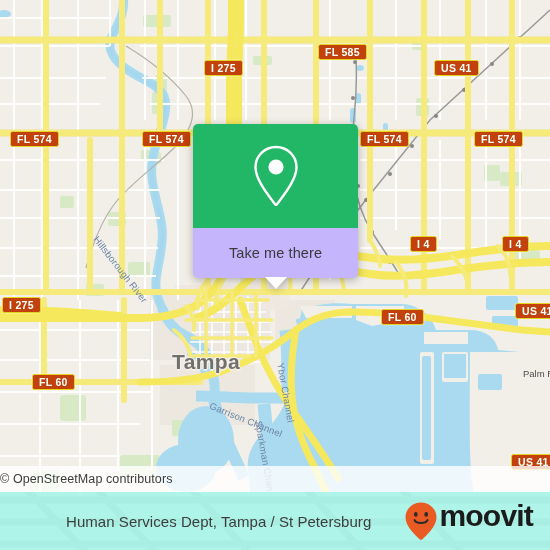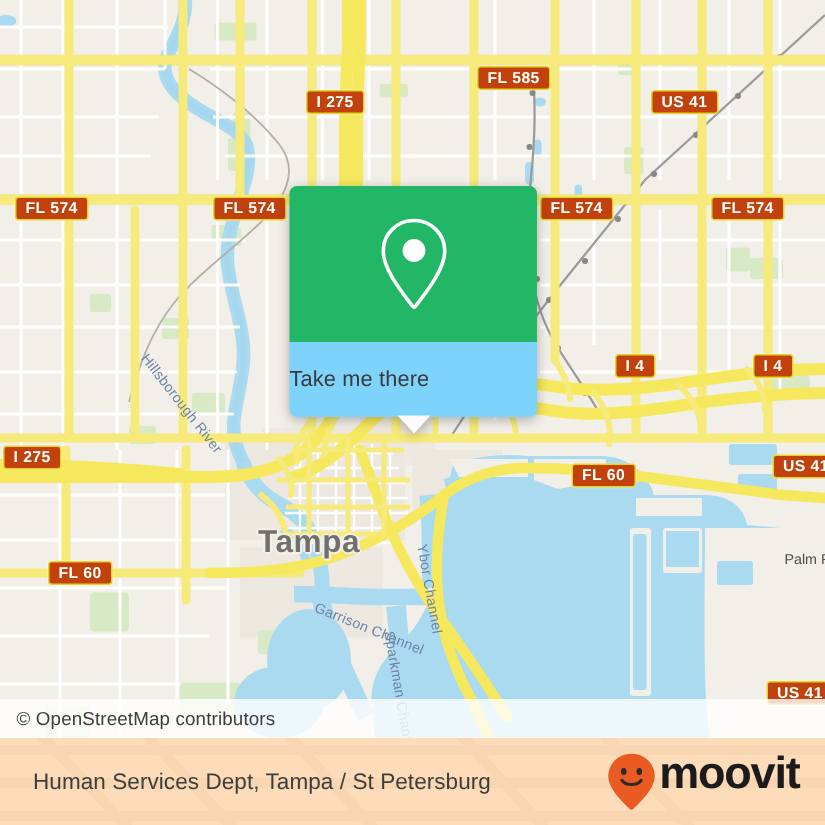--- a/index.html
+++ b/index.html
@@ -88,23 +88,23 @@
   .popup-body {
     width:165px; height:104px;
     background:#22b767;
     border-radius:5px 5px 0 0;
     display:flex; align-items:center; justify-content:center;
   }
   .popup-pin { display:block; }
   .popup-footer {
     position:relative;
     width:165px; height:50px;
-    background:#7dd3fc;
+    background:#c4b5fd;
     border-radius:0 0 5px 5px;
-    display:flex; align-items:center; 
+    display:flex; align-items:center; justify-content:center;
   }
   .popup-footer-label {
     font-size:14.5px;
     color:#3a3a3a;
     font-weight:400;
     letter-spacing:.1px;
   }
   .popup-tail {
     position:absolute;
     left:50%; bottom:-11px;
@@ -117,35 +117,35 @@
 
   
   .attribution {
     position:absolute;
     left:0; bottom:0;
     width:550px; height:26px;
     background:rgba(255,255,255,.80);
     display:flex; align-items:center;
   }
   .attribution-text {
-    padding-left:11px;
     font-size:12.5px;
     color:#3c3c3c;
     font-weight:400;
     letter-spacing:.1px;
   }
 
   
   .footer {
     position:absolute;
     left:0; top:492px;
     width:550px; height:58px;
-    background:#fdba74;
+    background:#5eead4;
     display:flex; align-items:center;
     overflow:hidden;
+    padding-left:44px;
   }
   .footer-watermark {
     position:absolute; left:0; top:0;
     width:550px; height:58px;
     opacity:.5;
     pointer-events:none;
   }
   .footer-title {
     position:relative;
     z-index:2;

